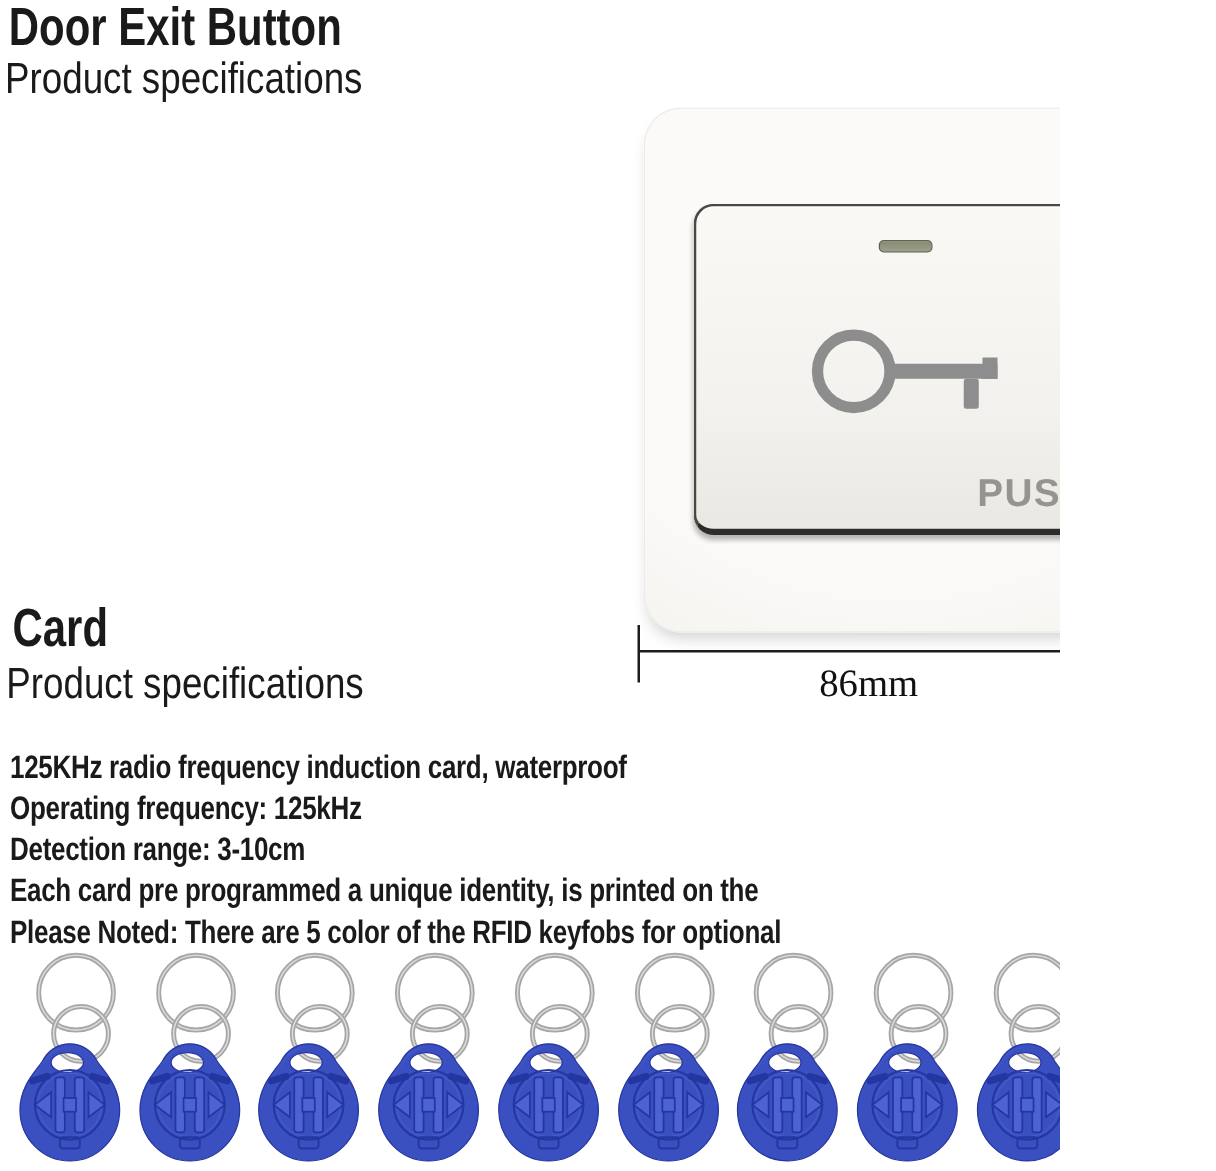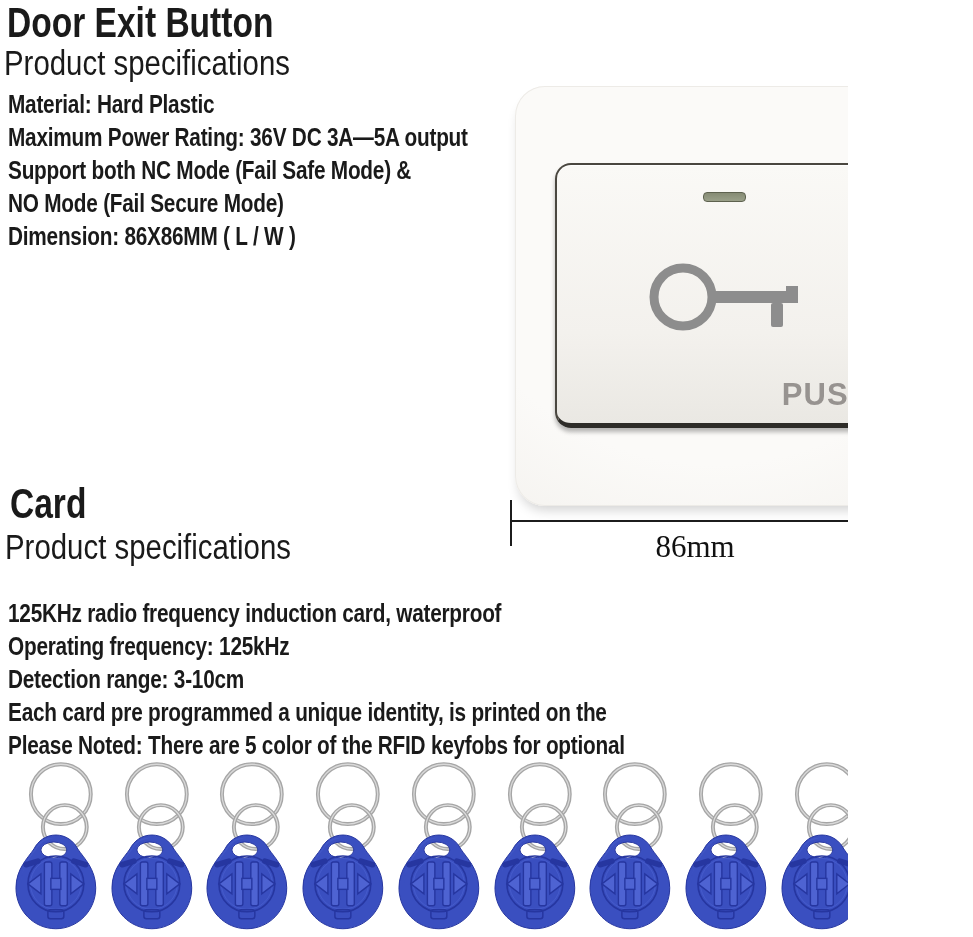--- a/index.html
+++ b/index.html
@@ -52,27 +52,20 @@
   #fob-row{position:absolute;left:8px;top:753px;width:957px;height:182px;
        display:flex;justify-content:space-between;align-items:flex-start;}
 </style>
 </head>
 <body>
 
 <div class="canvas">
 
   <div class="ttl" id="door-title">Door Exit Button</div>
   <div class="sub" id="door-sub">Product specifications</div>
-  <div class="specs" id="door-specs">
-    <div class="spec">Material: Hard Plastic</div>
-    <div class="spec">Maximum Power Rating: 36V DC 3A—5A output</div>
-    <div class="spec">Support both NC Mode (Fail Safe Mode) &amp;</div>
-    <div class="spec">NO Mode (Fail Secure Mode)</div>
-    <div class="spec">Dimension:  86X86MM ( L / W )</div>
-  </div>
 
   <div class="plate">
     <div class="push-btn">
       <div class="led"></div>
       <svg class="key-svg" width="180" height="84" viewBox="0 0 180 84">
         <circle cx="44" cy="44" r="29" fill="none" stroke="#8d8d8d" stroke-width="9"></circle>
         <rect x="71" y="38" width="88" height="12" fill="#8d8d8d"></rect>
         <rect x="147" y="33" width="12" height="17" fill="#8d8d8d"></rect>
         <rect x="132" y="50" width="12" height="24" rx="2" fill="#8d8d8d"></rect>
       </svg>

